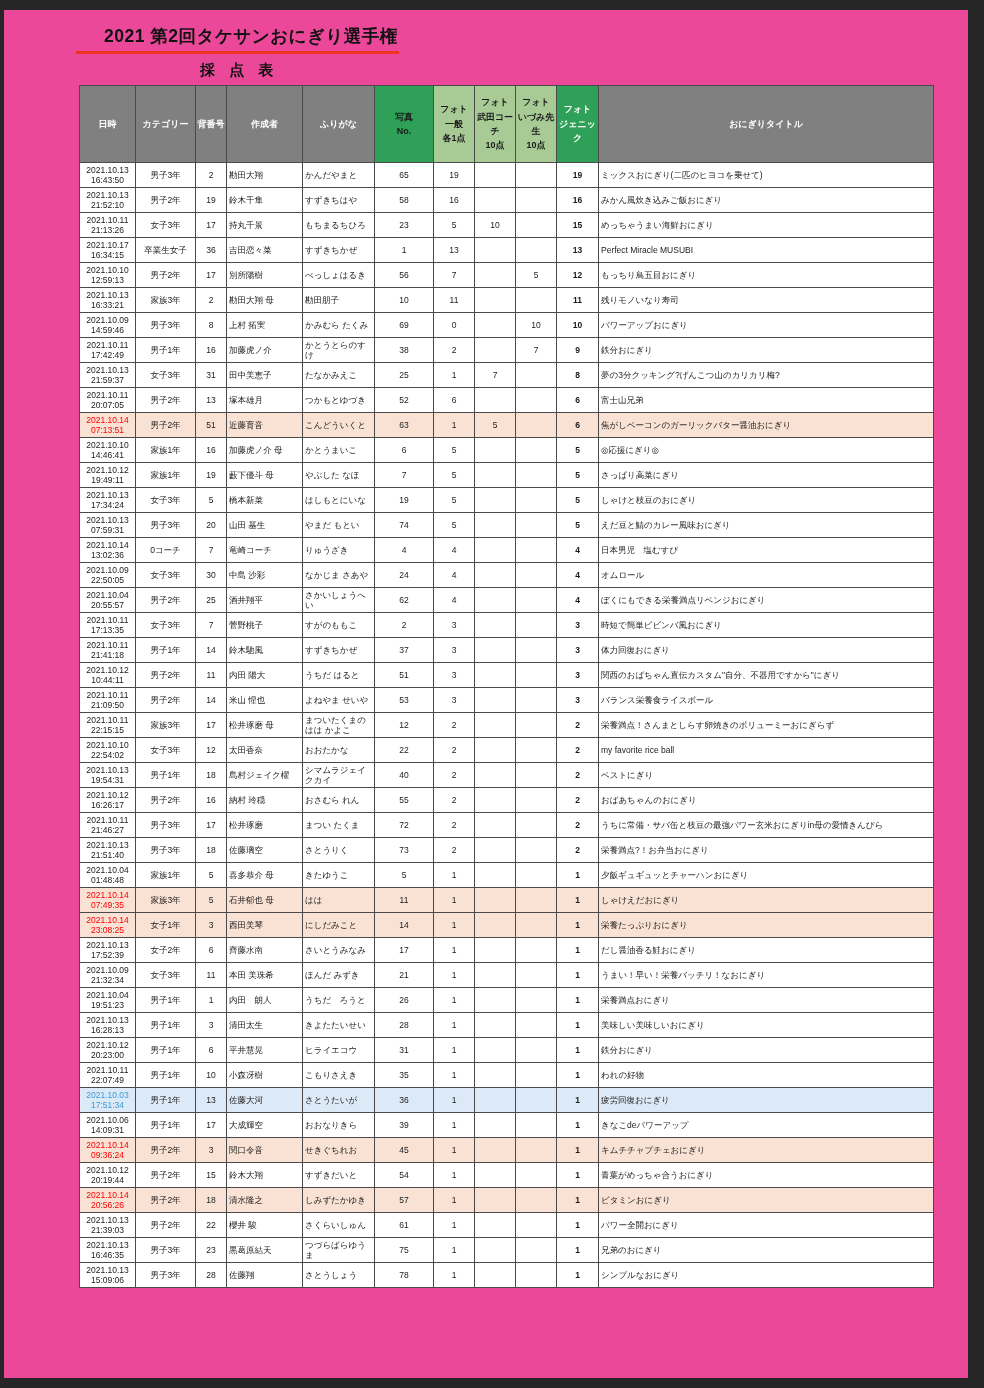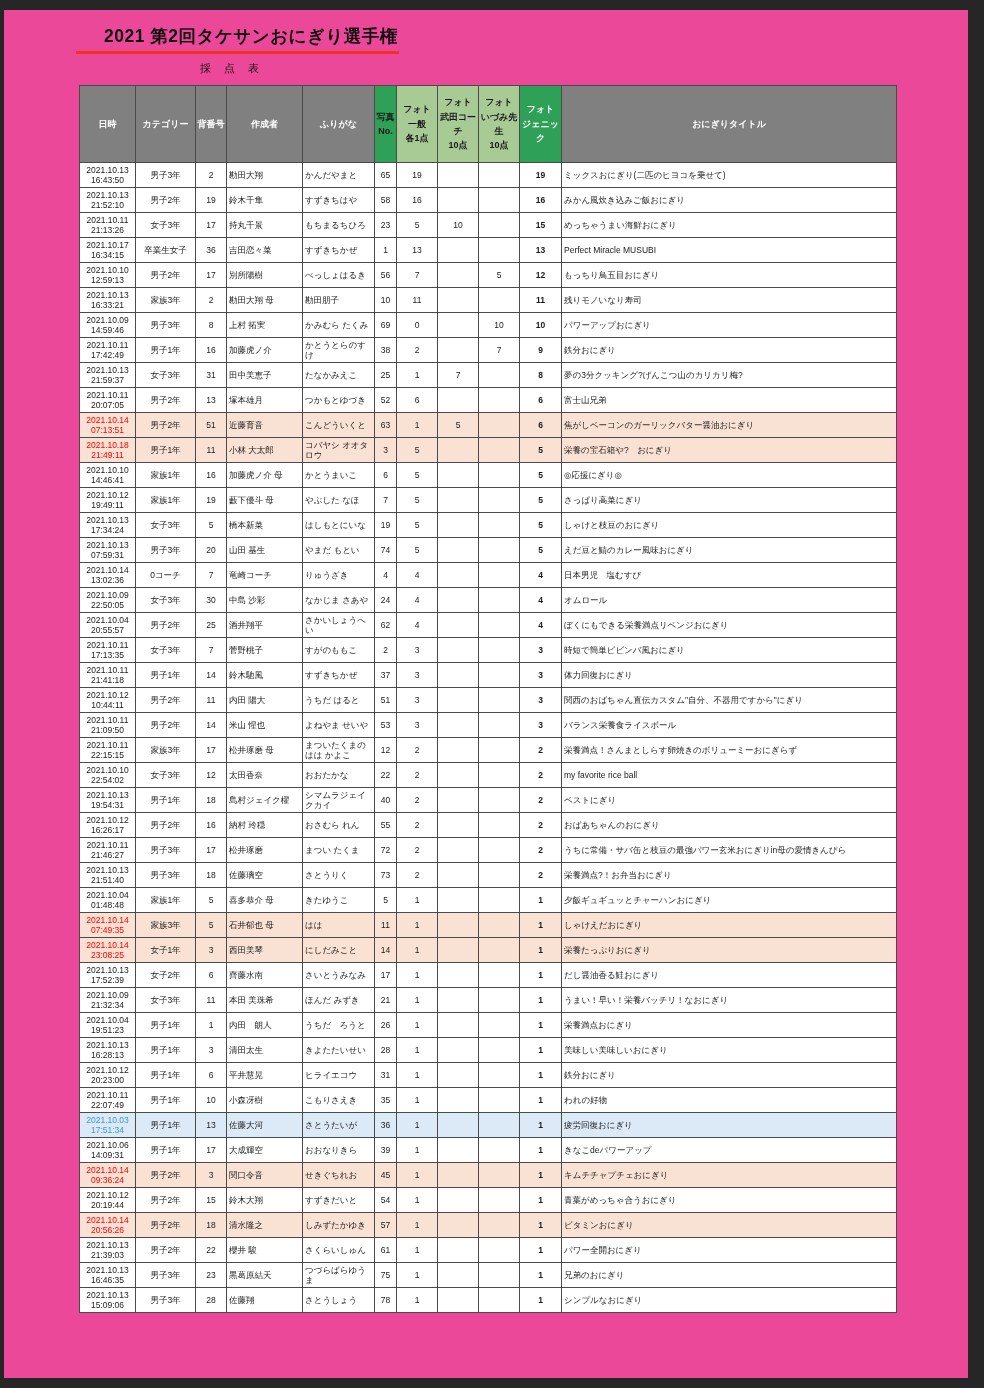--- a/index.html
+++ b/index.html
@@ -13,21 +13,21 @@
     background:#ec4899;overflow:hidden;
   }
   .page-title{
     margin:14px 0 0 100px;font-size:17.5px;font-weight:bold;color:#111;
     letter-spacing:0.5px;
   }
   .title-underline{
     margin:3px 0 0 72px;width:323px;height:2.5px;background:var(--underline-red,#f03225);
   }
   .page-subtitle{
-    margin:7px 0 0 196px;font-size:11px;font-weight:normal;color:#111;letter-spacing:5px;
+    margin:7px 0 0 196px;font-size:15px;font-weight:bold;color:#111;letter-spacing:5px;
   }
   table.score-table{
     position:absolute;left:75px;top:75px;width:815px;
     border-collapse:collapse;table-layout:fixed;
   }
   .score-table th,.score-table td{
     border:1px solid #4a4a4a;overflow:hidden;box-sizing:border-box;
   }
   .score-table thead th{
     height:77px;font-size:9px;font-weight:bold;text-align:center;vertical-align:middle;
@@ -61,21 +61,21 @@
   <div class="page-subtitle">採 点 表</div>
 
   <table class="score-table">
     <thead>
       <tr>
           <th class="gray" style="width: 56px;">日時</th>
           <th class="gray" style="width: 60px;">カテゴリー</th>
           <th class="gray" style="width: 31px;">背番号</th>
           <th class="gray" style="width: 76px;">作成者</th>
           <th class="gray" style="width: 72px;">ふりがな</th>
-          <th class="green-dark-black" style="width: 22px;">写真
+          <th class="green-dark-black" style="width: 59px;">写真
 No.</th>
           <th class="green-light" style="width: 41px;">フォト
 一般
 各1点</th>
           <th class="green-light" style="width: 41px;">フォト
 武田コーチ
 10点</th>
           <th class="green-light" style="width: 41px;">フォト
 いづみ先生
 10点</th>
@@ -232,34 +232,20 @@
           <td class="td-center">51</td>
           <td class="td-left">近藤育音</td>
           <td class="td-left">こんどういくと</td>
           <td class="td-center">63</td>
           <td class="td-center">1</td>
           <td class="td-center">5</td>
           <td class="td-center"></td>
           <td class="td-photogenic">6</td>
           <td class="td-left">焦がしベーコンのガーリックバター醤油おにぎり</td>
         </tr>
-        <tr class="pink">
-          <td class="td-datetime">2021.10.18
-21:49:11</td>
-          <td class="td-center">男子1年</td>
-          <td class="td-center">11</td>
-          <td class="td-left">小林 大太郎</td>
-          <td class="td-left">コバヤシ オオタロウ</td>
-          <td class="td-center">3</td>
-          <td class="td-center">5</td>
-          <td class="td-center"></td>
-          <td class="td-center"></td>
-          <td class="td-photogenic">5</td>
-          <td class="td-left">栄養の宝石箱や?　おにぎり</td>
-        </tr>
         <tr>
           <td class="td-datetime">2021.10.10
 14:46:41</td>
           <td class="td-center">家族1年</td>
           <td class="td-center">16</td>
           <td class="td-left">加藤虎ノ介 母</td>
           <td class="td-left">かとうまいこ</td>
           <td class="td-center">6</td>
           <td class="td-center">5</td>
           <td class="td-center"></td>

